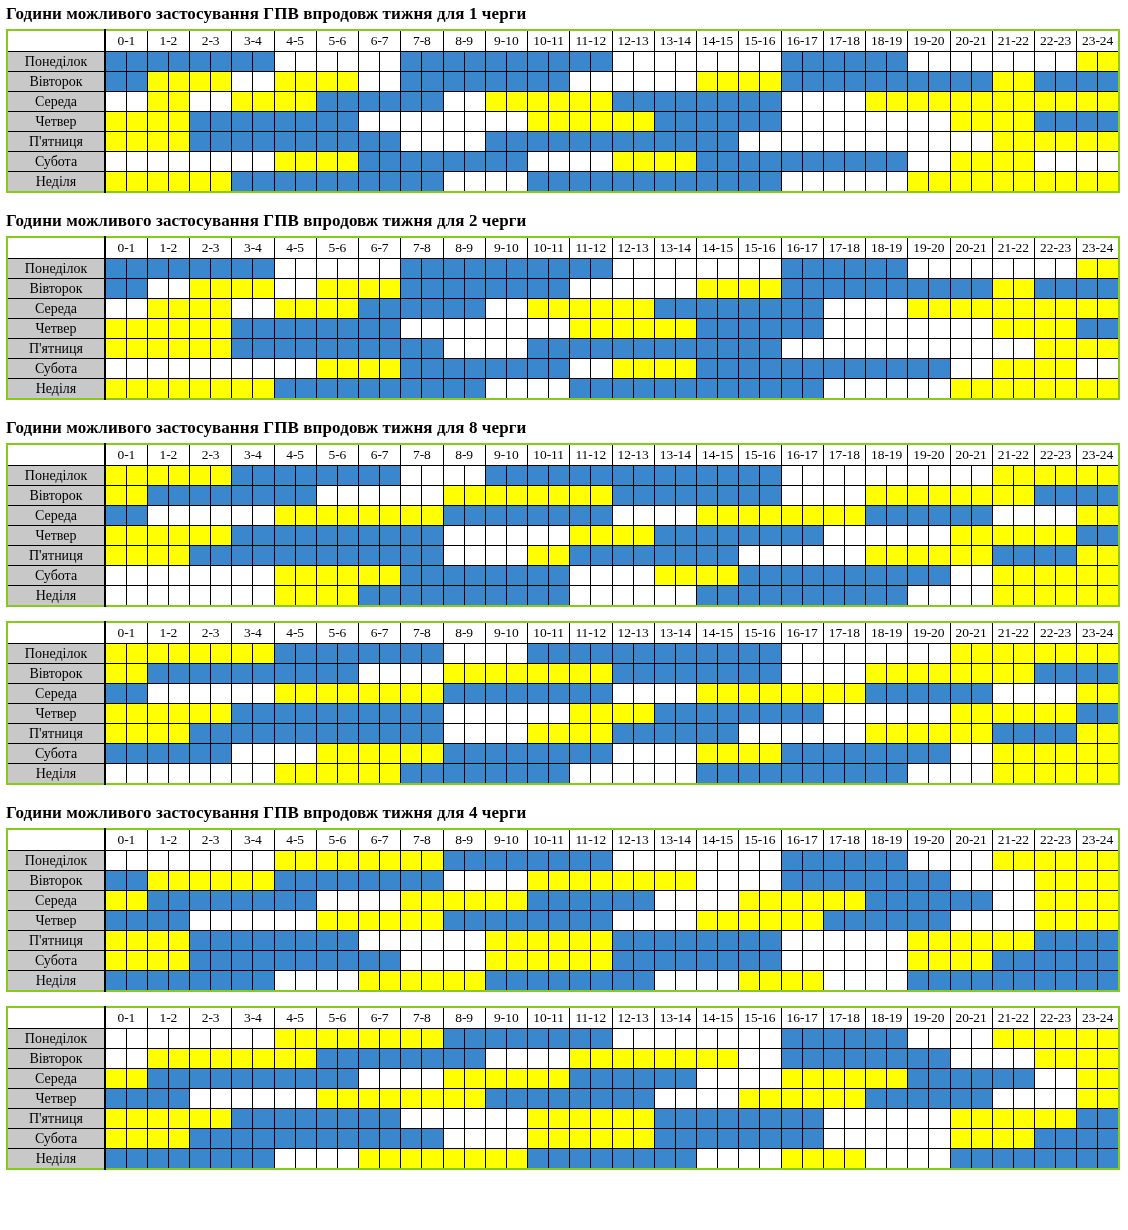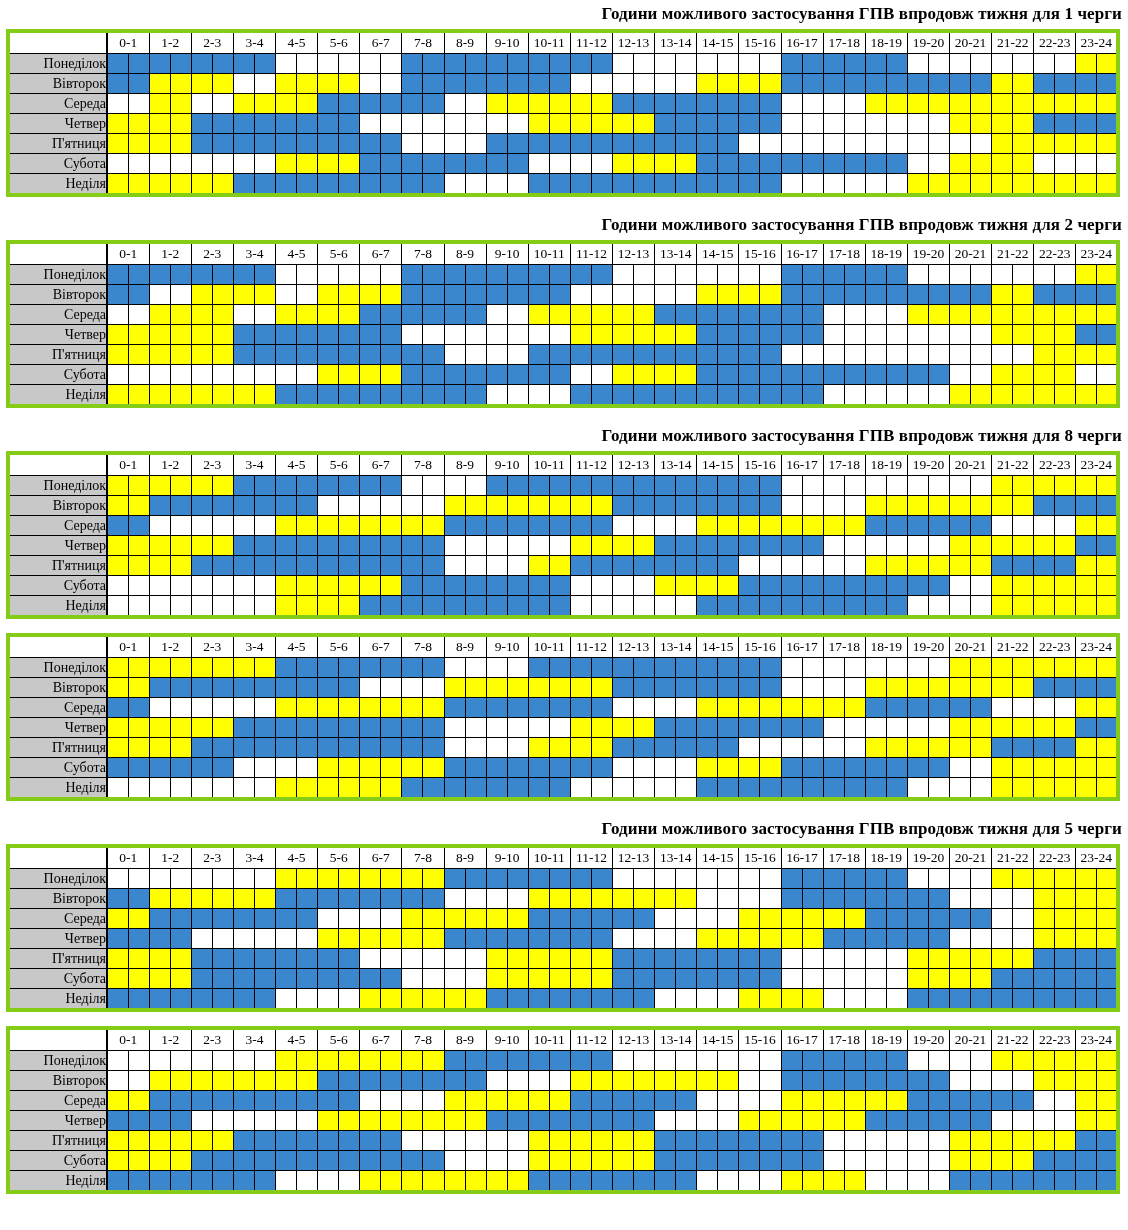--- a/index.html
+++ b/index.html
@@ -14,33 +14,33 @@
   }
   .page {
     width: 1128px;
     box-sizing: border-box;
     padding: 0 6px 6px 6px;
   }
   .schedule-block {
     margin-bottom: 14px;
   }
   .block-title {
-    text-align: right;
+    text-align: left;
     font-family: "Liberation Serif", serif;
     font-weight: bold;
     font-size: 17px;
     letter-spacing: 0.1px;
     padding: 4px 0 5px 0;
     color: #000;
   }
   table.grid {
     border-collapse: collapse;
     table-layout: fixed;
     width: 1114px;
-    border: 4px solid #84cc16;
+    border: 2px solid #84cc16;
   }
   table.grid td, table.grid th {
     border: 1px solid #000;
     padding: 0;
     margin: 0;
   }
   .corner-cell {
     width: 96px;
     background: #ffffff;
     border-right: 2px solid #000 !important;
@@ -53,21 +53,21 @@
     height: 20px;
     line-height: 20px;
     background: #ffffff;
     border-right: 1px solid #000;
   }
   .day-label {
     width: 96px;
     background: #c8c8c8;
     font-family: "Liberation Serif", serif;
     font-size: 14px;
-    text-align: right;
+    text-align: center;
     padding-left: 4px;
     height: 19px;
     line-height: 19px;
     white-space: nowrap;
     border-right: 2px solid #000 !important;
   }
   .cell {
     height: 19px;
   }
   .cell.b { background: #3b87cd; }
@@ -1645,21 +1645,21 @@
               <td class="cell y hour-sep"></td>
               <td class="cell y"></td>
               <td class="cell y hour-sep"></td>
               <td class="cell y"></td>
               <td class="cell y hour-sep"></td>
             </tr>
           </tbody>
         </table>
       </div>
       <div class="schedule-block">
-        <div class="block-title">Години можливого застосування ГПВ впродовж тижня для 5 черги</div>
+        <div class="block-title">Години можливого застосування ГПВ впродовж тижня для 4 черги</div>
         <table class="grid">
           <thead>
             <tr>
               <th class="corner-cell"></th>
               <th class="hour-head" colspan="2">0-1</th>
               <th class="hour-head" colspan="2">1-2</th>
               <th class="hour-head" colspan="2">2-3</th>
               <th class="hour-head" colspan="2">3-4</th>
               <th class="hour-head" colspan="2">4-5</th>
               <th class="hour-head" colspan="2">5-6</th>

